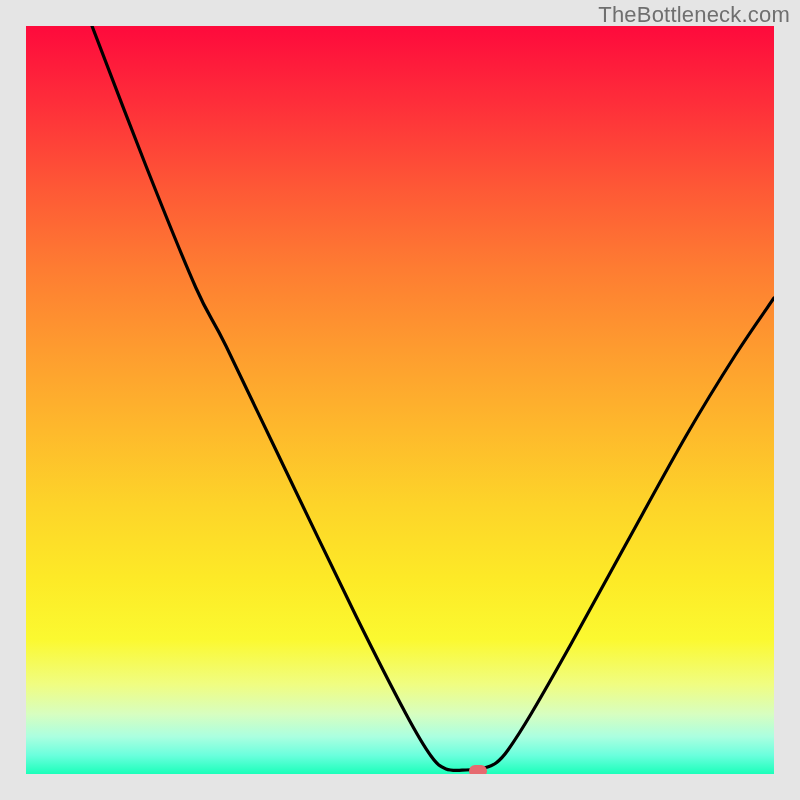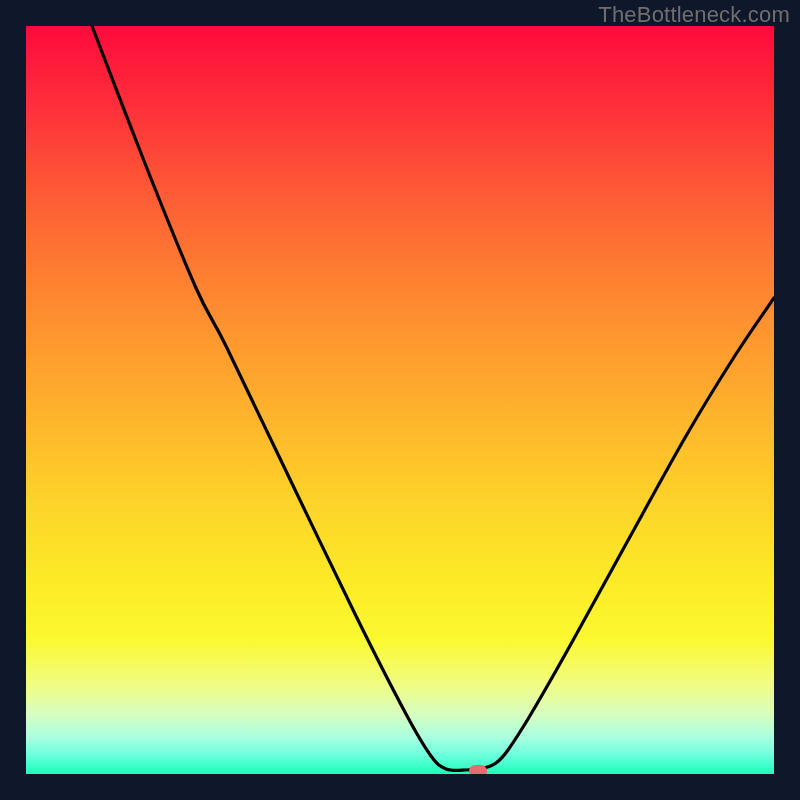--- a/index.html
+++ b/index.html
@@ -8,21 +8,21 @@
     width: 800px;
     height: 800px;
     background: #000;
     overflow: hidden;
     font-family: Arial, Helvetica, sans-serif;
   }
   .frame {
     position: relative;
     width: 800px;
     height: 800px;
-    background: #0f172a;
+    background: #e5e5e5;
   }
   .watermark {
     position: absolute;
     top: 2px;
     right: 10px;
     color: #6f6f6f;
     font-size: 22px;
     font-weight: 500;
     letter-spacing: 0.2px;
     z-index: 10;

